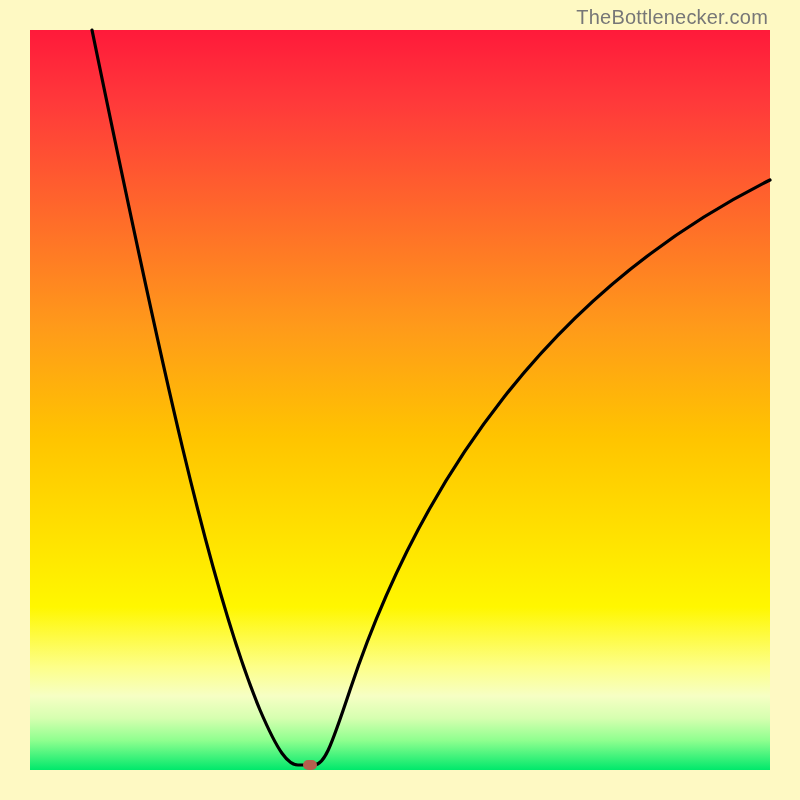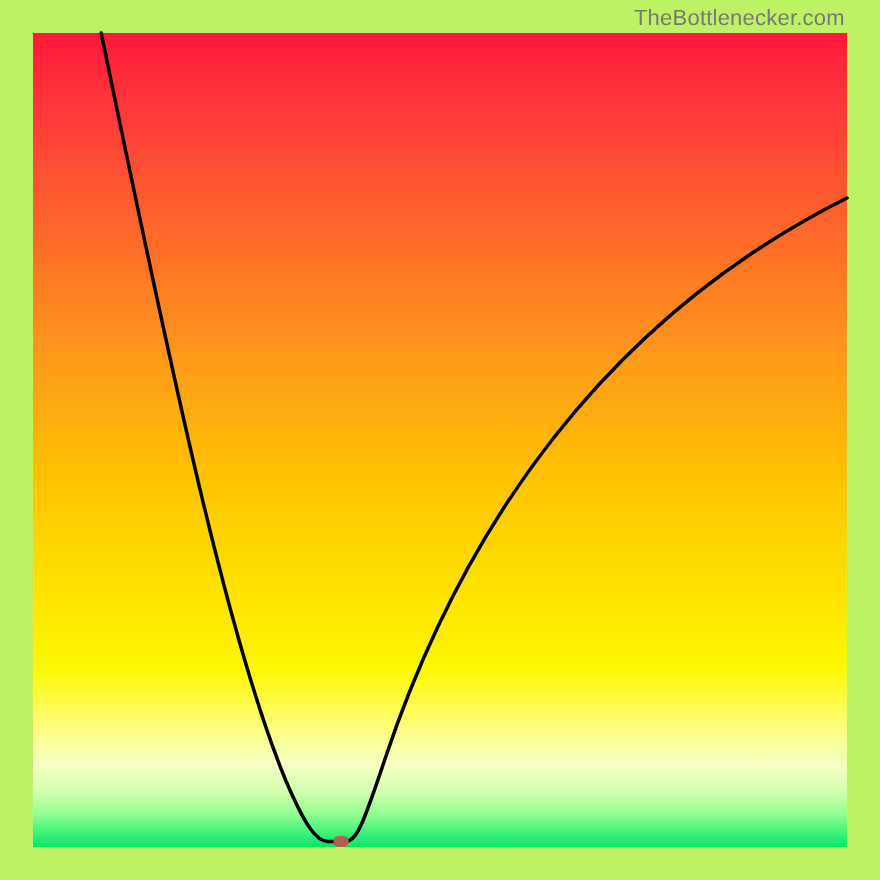--- a/index.html
+++ b/index.html
@@ -10,21 +10,21 @@
     background: #000;
     font-family: Arial, Helvetica, sans-serif;
     overflow: hidden;
   }
   .frame {
     position: absolute;
     left: 0;
     top: 0;
     width: 800px;
     height: 800px;
-    background: #bef264;
+    background: #fef9c3;
   }
   .plot-area {
     position: absolute;
     left: 30px;
     top: 30px;
     width: 740px;
     height: 740px;
     background: linear-gradient(
       to bottom,
       #ff1a3a 0%,

